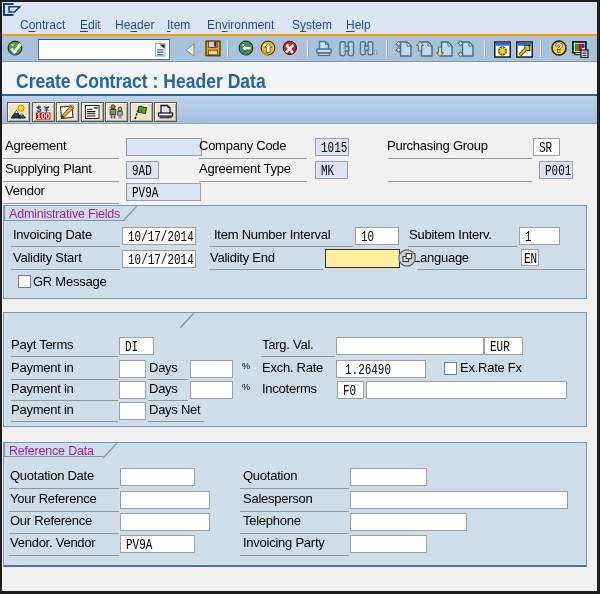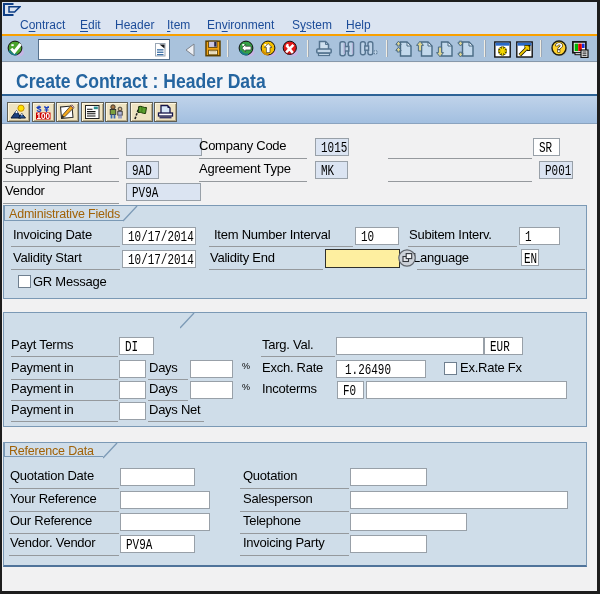--- a/index.html
+++ b/index.html
@@ -19,21 +19,21 @@
 
 .lbl{position:absolute;font-size:13px;letter-spacing:-0.25px;color:#000;white-space:pre;}
 .fld{position:absolute;background:#fff;border:1px solid #98a0a8;font-family:"Liberation Mono",monospace;
   font-size:14.5px;color:#000;white-space:pre;padding:1px 0 0 5px;overflow:hidden;}
 .fld b{font-weight:normal;display:inline-block;transform:scaleX(0.755);transform-origin:0 0;}
 .ro{background:#dbe4f2;margin-left:6px;}
 .yel{background:#feefa0;border:1px solid #30302c;}
 .ul{position:absolute;height:1px;background:#95999d;}
 .gbox{position:absolute;left:3px;width:584px;background:#cfdde9;border:1px solid #7b99b5;}
 .gtab{position:absolute;background:#cfdde9;border-left:1px solid #7b99b5;border-bottom:1px solid #7b99b5;}
-.gtab span{position:absolute;left:4px;top:1px;font-size:12.5px;letter-spacing:-0.2px;color:#a16207;white-space:pre;}
+.gtab span{position:absolute;left:4px;top:1px;font-size:12.5px;letter-spacing:-0.2px;color:#a21caf;white-space:pre;}
 .cb{position:absolute;width:13px;height:13px;background:#fff;border:1px solid #6f7f8f;}
 .sep{position:absolute;top:40px;width:2px;height:17px;background:#f0ece2;border-right:1px solid #9aa8b8;}
 .btn{position:absolute;top:102px;width:23px;height:20px;background:#eee3c2;border:1px solid #5f5f56;
  box-shadow:inset 1px 1px 0 #fdf6e0, inset -1px -1px 0 #b5a988;}
 </style></head>
 <body>
 <div id="win">
  <div id="menubar"></div>
  <div id="orange"></div>
  <div id="toolbar"></div>
@@ -242,20 +242,21 @@
    <polygon points="10.5,1.5 13,4 10.5,4" fill="#15154a"></polygon>
    <rect x="1.5" y="9" width="14" height="3" fill="#fff" stroke="#15154a" stroke-width="1.3"></rect>
    <rect x="2.5" y="12.6" width="12" height="1.8" fill="#3a3a6a"></rect>
   </svg>
  </div>
 
  <div class="lbl" style="left:5px;top:138px">Agreement</div>
  <div class="fld ro" style="left:120px;top:138px;width:76px;height:18px"></div>
  <div class="lbl" style="left:199px;top:138px">Company Code</div>
  <div class="fld ro" style="left:309px;top:138px;width:34px;height:18px"><b>1015</b></div>
+ <div class="lbl" style="left:387px;top:138px">Purchasing Group</div>
  <div class="fld" style="left:533px;top:138px;width:27px;height:18px"><b>SR</b></div>
  <div class="ul" style="left:3px;top:158px;width:116px"></div>
  <div class="ul" style="left:199px;top:158px;width:108px"></div>
  <div class="ul" style="left:388px;top:158px;width:144px"></div>
 
  <div class="lbl" style="left:5px;top:161px">Supplying Plant</div>
  <div class="fld ro" style="left:120px;top:161px;width:33px;height:18px"><b>9AD</b></div>
  <div class="lbl" style="left:199px;top:161px">Agreement Type</div>
  <div class="fld ro" style="left:309px;top:161px;width:33px;height:18px"><b>MK</b></div>
  <div class="fld ro" style="left:533px;top:161px;width:34px;height:18px"><b>P001</b></div>

